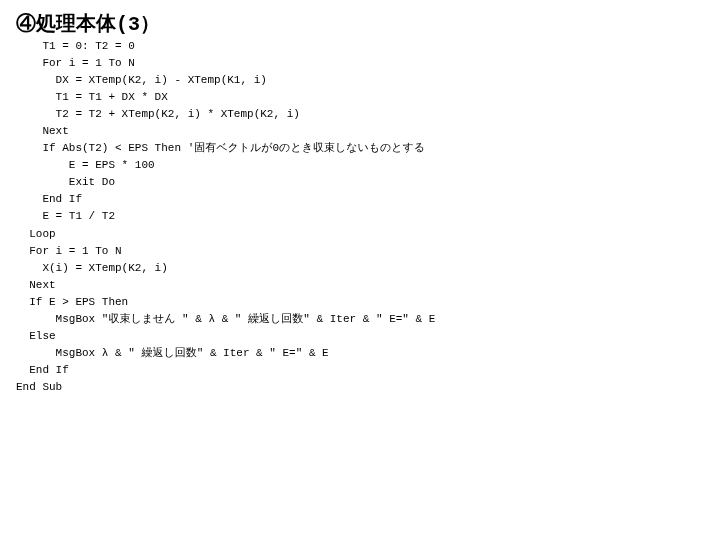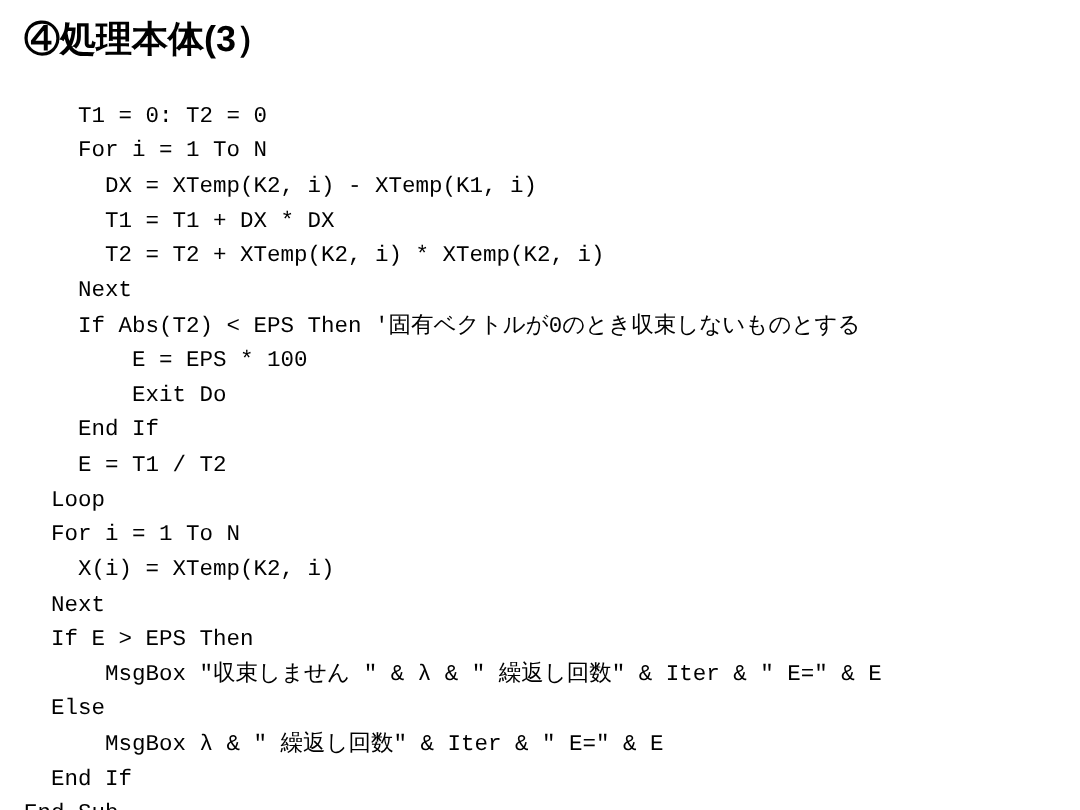--- a/index.html
+++ b/index.html
@@ -11,27 +11,27 @@
       background: #ffffff;
       width: 720px;
       height: 540px;
       overflow: hidden;
       font-family: 'Courier New', Courier, monospace;
     }
     .container {
       padding: 10px 16px;
     }
     .title {
-      font-size: 24px;
+      font-size: 20px;
       font-weight: bold;
-      margin-bottom: 24px;
-      font-family: Liberation Sans, sans-serif;
+      margin-bottom: 1px;
+      font-family: Liberation Mono, monospace;
     }
     .code-block {
-      font-size: 15px;
+      font-size: 11px;
       line-height: 1.55;
       white-space: pre;
       color: #000000;
     }
   </style>
 </head>
 <body>
 
 <div class="container">
   <div class="title">④処理本体(3）</div>

